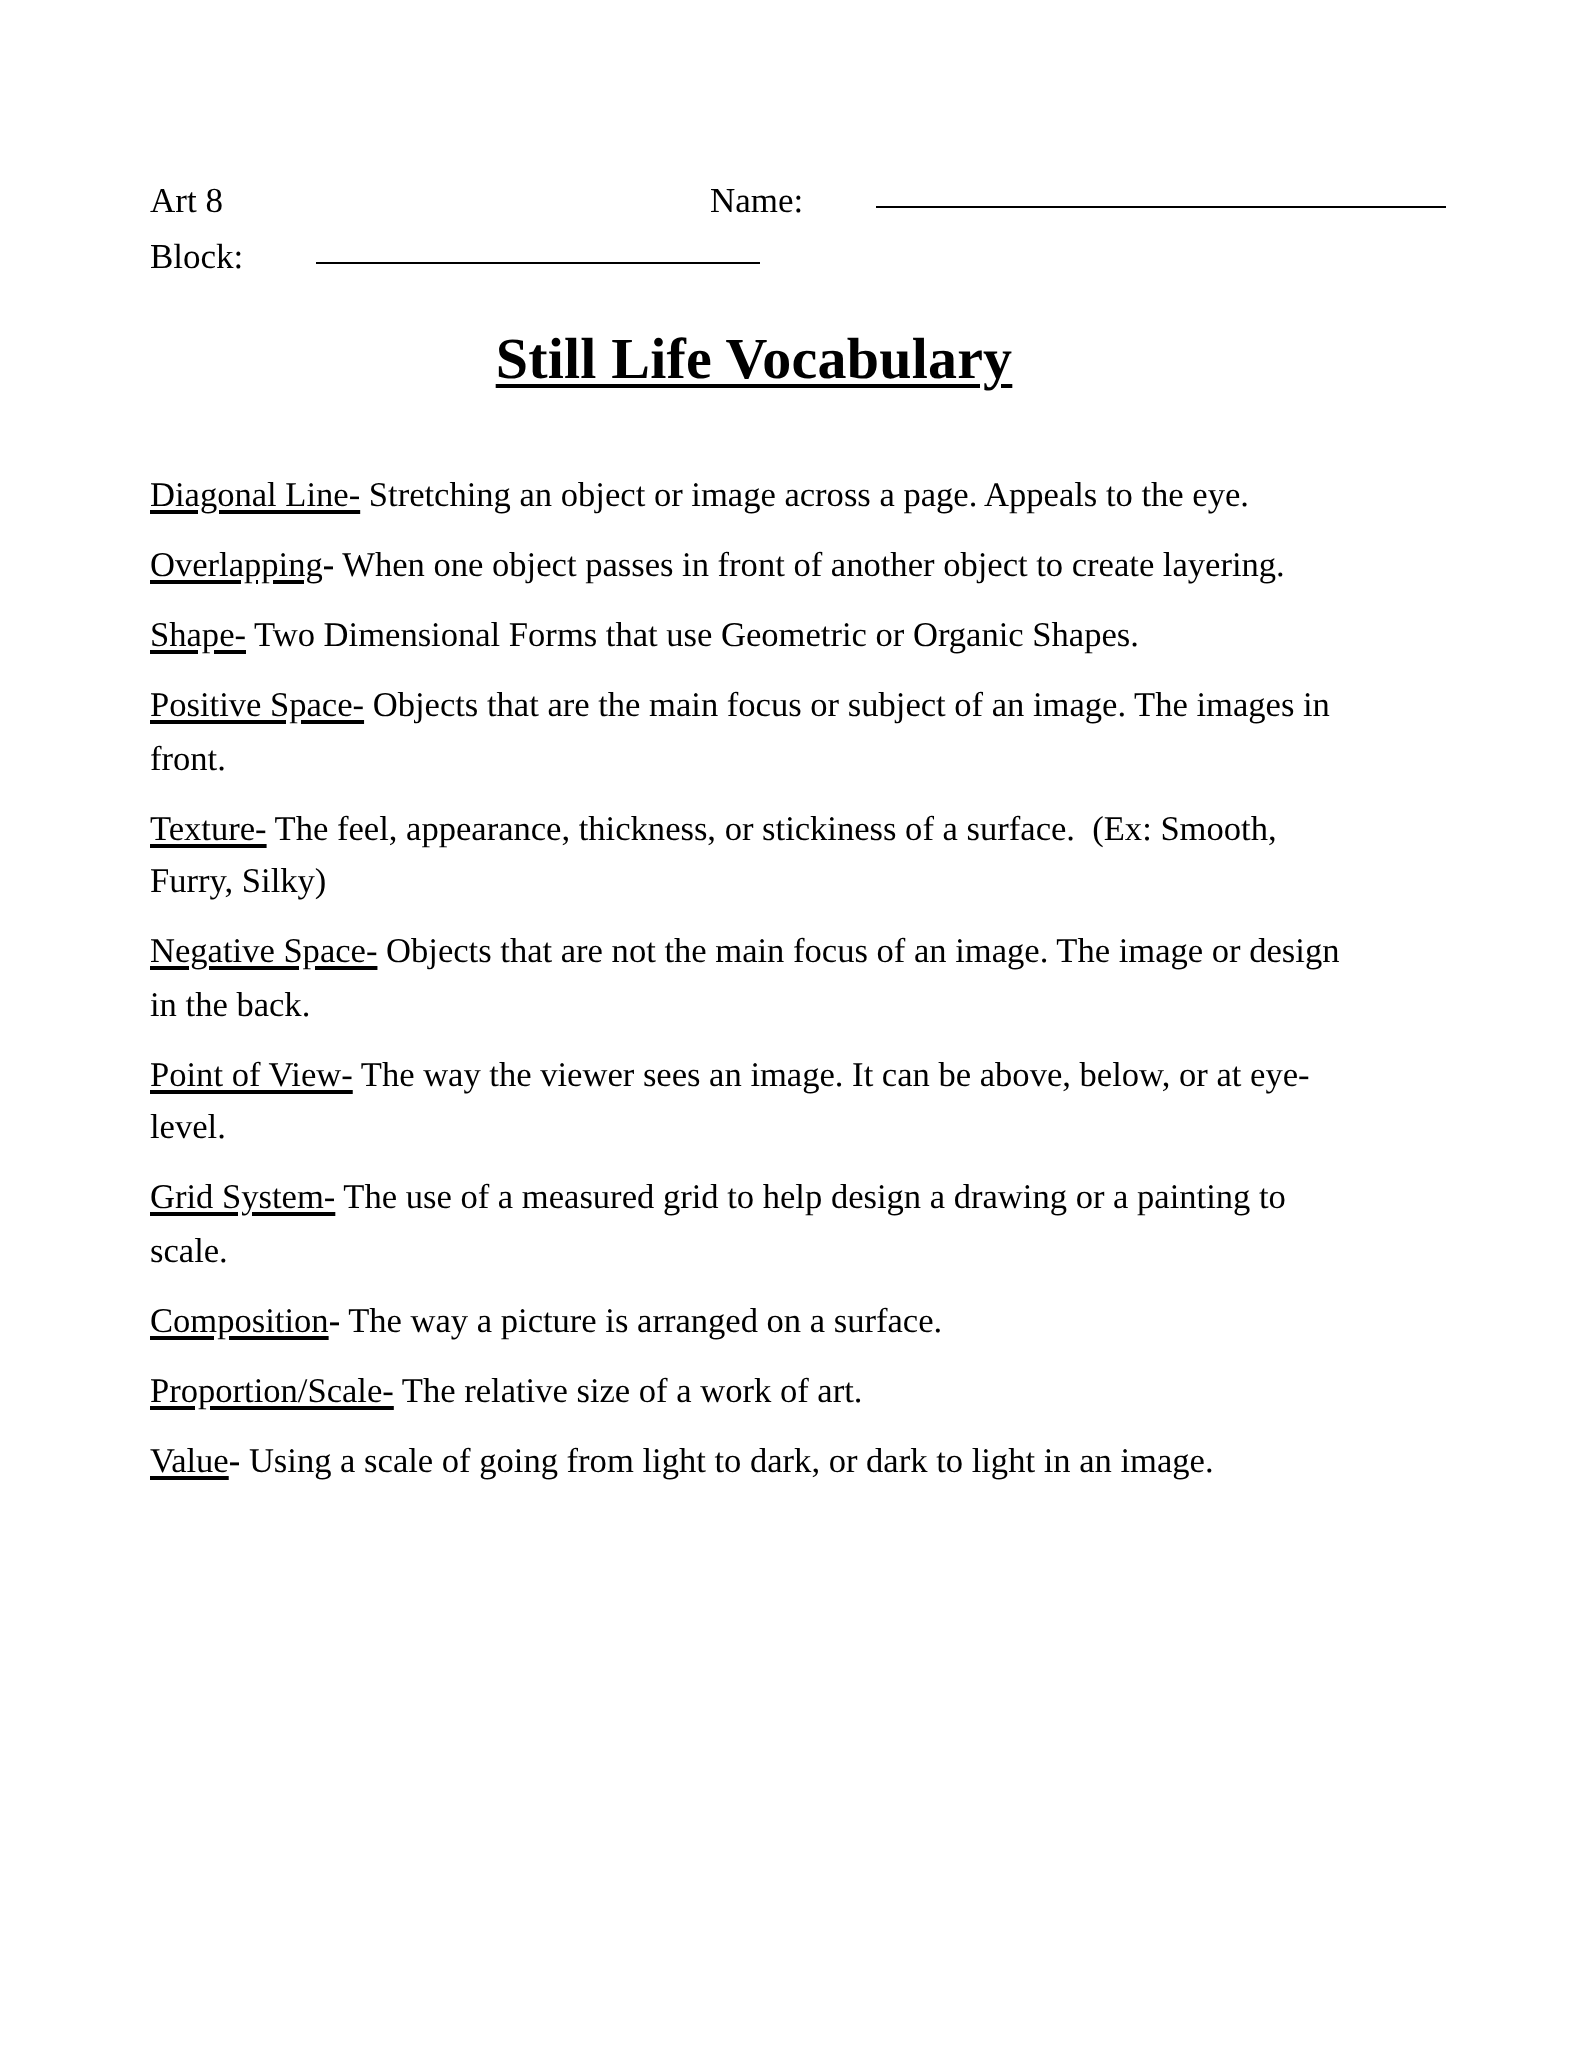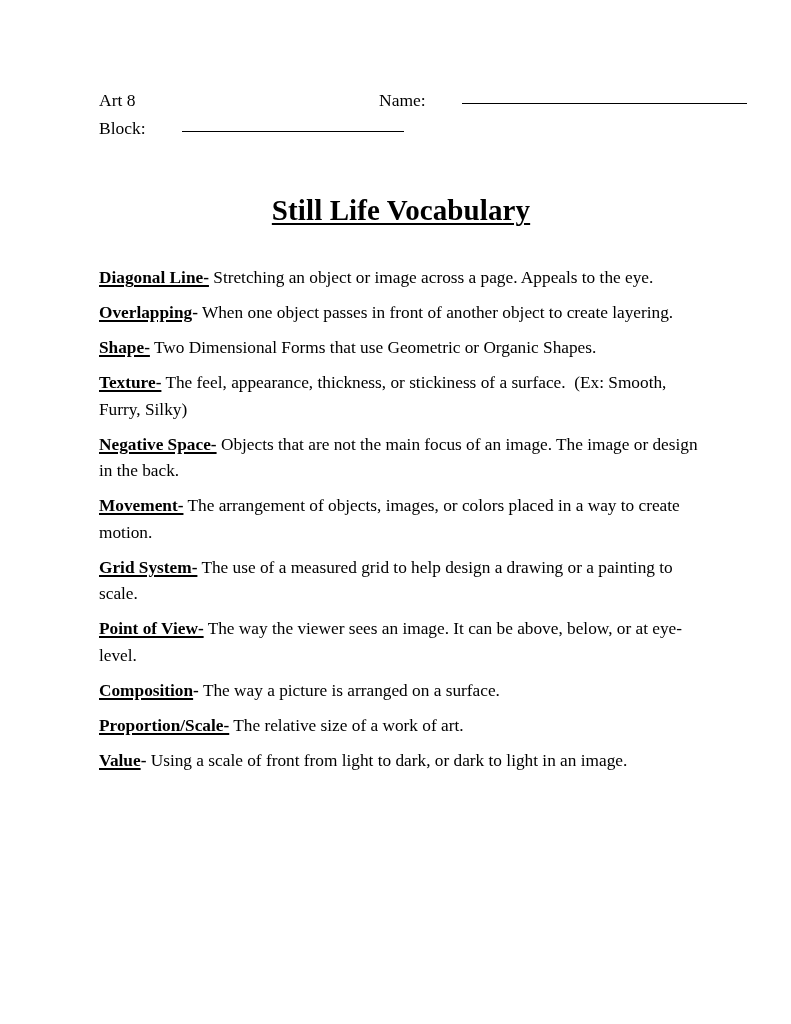--- a/index.html
+++ b/index.html
@@ -15,21 +15,21 @@
   .page {
     position: relative;
     width: 791px;
     height: 1024px;
     background: #ffffff;
     overflow: hidden;
     box-sizing: border-box;
   }
   .content {
     position: absolute;
-    left: 99px;
+    left: 75px;
     top: 86px;
     width: 604px;
   }
 
   
   .header {
     font-size: 17.5px;
     line-height: 28px;
     margin-bottom: 0;
   }
@@ -57,42 +57,42 @@
   }
   .rule-name { width: 285px; }
   .rule-block { width: 222px; }
 
   
   .doc-title {
     text-align: center;
     font-size: 29px;
     font-weight: bold;
     line-height: 1.15;
-    margin: 52px 0 0 0;
+    margin: 22px 0 0 0;
     padding: 0;
     letter-spacing: 0.1px;
   }
   .doc-title .ul {
     text-decoration: underline;
     text-decoration-thickness: 2px;
     text-underline-offset: 3px;
   }
 
   
   .entries {
     margin-top: 38px;
   }
   .entry {
     font-size: 17.3px;
     line-height: 26.5px;
     margin: 0 0 8.5px 0;
     text-align: left;
   }
   .term {
-    font-weight: bold;
+    font-weight: normal;
     text-decoration: underline;
     text-decoration-thickness: 1.6px;
     text-underline-offset: 2px;
     white-space: pre;
   }
   .term-dash {
     font-weight: bold;
     white-space: pre;
   }
   .definition {
@@ -123,24 +123,24 @@
     </div>
 
     <h1 class="doc-title">
       <span class="ul">Still Life Vocabulary</span>
     </h1>
 
     <div class="entries">
         <p class="entry"><span class="term">Diagonal Line-</span><span class="definition"> Stretching an object or image across a page. Appeals to the eye.</span></p>
         <p class="entry"><span class="term">Overlapping</span><span class="term-dash">-</span><span class="definition"> When one object passes in front of another object to create layering.</span></p>
         <p class="entry"><span class="term">Shape-</span><span class="definition"> Two Dimensional Forms that use Geometric or Organic Shapes.</span></p>
+        <p class="entry"><span class="term">Positive Space-</span><span class="definition"> Objects that are the main focus or subject of an image. The images in front.</span></p>
         <p class="entry"><span class="term">Texture-</span><span class="definition"> The feel, appearance, thickness, or stickiness of a surface.  (Ex: Smooth, Furry, Silky)</span></p>
         <p class="entry"><span class="term">Negative Space-</span><span class="definition"> Objects that are not the main focus of an image. The image or design in the back.</span></p>
-        <p class="entry"><span class="term">Movement-</span><span class="definition"> The arrangement of objects, images, or colors placed in a way to create motion.</span></p>
+        <p class="entry"><span class="term">Point of View-</span><span class="definition"> The way the viewer sees an image. It can be above, below, or at eye-level.</span></p>
         <p class="entry"><span class="term">Grid System-</span><span class="definition"> The use of a measured grid to help design a drawing or a painting to scale.</span></p>
-        <p class="entry"><span class="term">Point of View-</span><span class="definition"> The way the viewer sees an image. It can be above, below, or at eye-level.</span></p>
         <p class="entry"><span class="term">Composition</span><span class="term-dash">-</span><span class="definition"> The way a picture is arranged on a surface.</span></p>
         <p class="entry"><span class="term">Proportion/Scale-</span><span class="definition"> The relative size of a work of art.</span></p>
-        <p class="entry"><span class="term">Value</span><span class="term-dash">-</span><span class="definition"> Using a scale of front from light to dark, or dark to light in an image.</span></p>
+        <p class="entry"><span class="term">Value</span><span class="term-dash">-</span><span class="definition"> Using a scale of going from light to dark, or dark to light in an image.</span></p>
       </div>
 
   </div>
 </div>
 
 </body></html>

